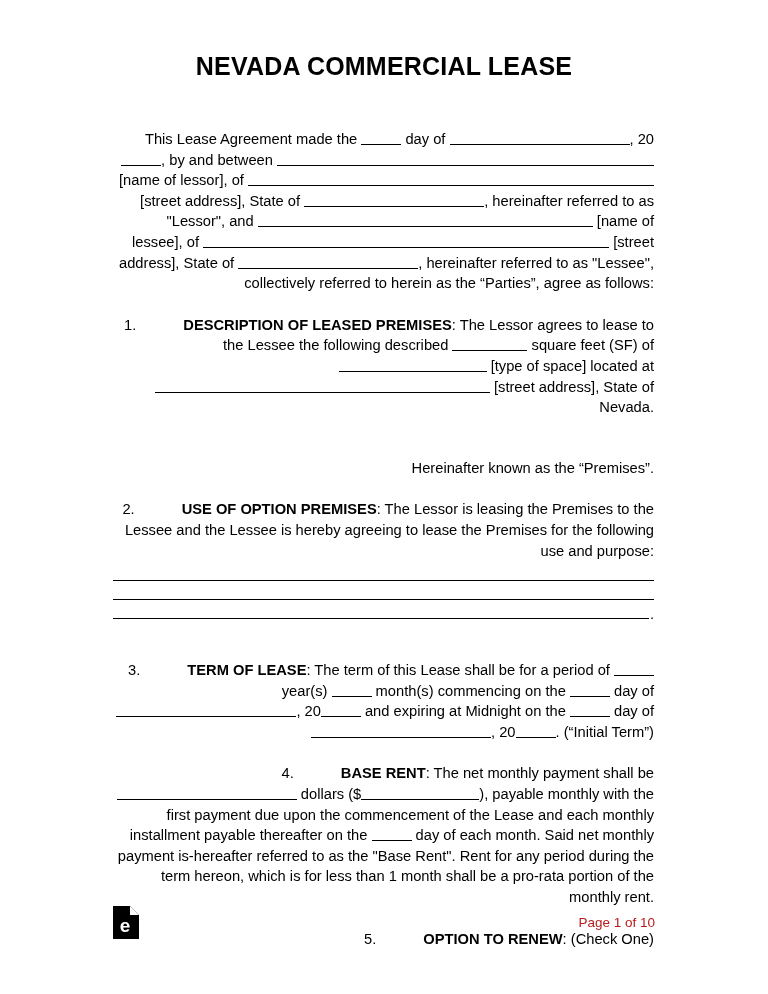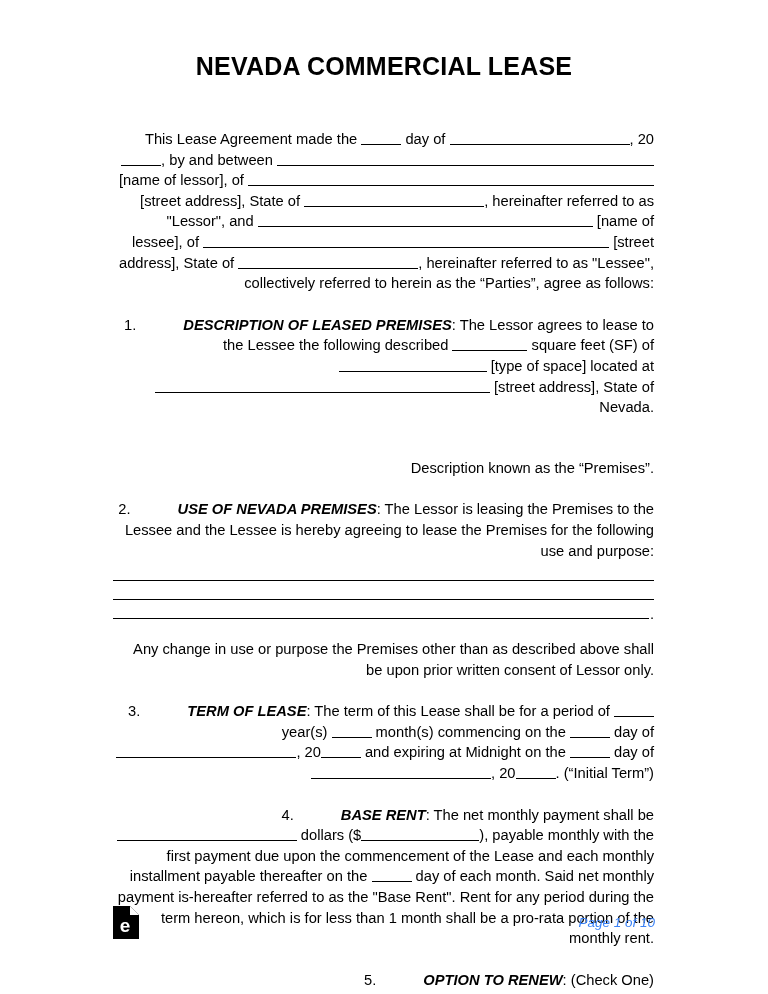--- a/index.html
+++ b/index.html
@@ -39,21 +39,21 @@
   .para {
     font-size: 14.7px;
     line-height: 20.6px;
     text-align: right;
     margin: 0;
     white-space: normal;
   }
   .gap-md { height: 20px; }
   .gap-lg { height: 21px; }
 
-  .bold { font-weight: bold; font-style: italic; }
+  .bold { font-weight: bold; }
 
   
   .blank {
     display: inline-block;
     border-bottom: 1.4px solid #000;
     vertical-align: baseline;
     height: 13px;
     margin-bottom: -1px;
   }
   .b-sm   { width: 40px; }
@@ -95,22 +95,21 @@
     width: 26px;
     height: 33px;
   }
   .footer-logo svg { display: block; }
 
   .footer-page {
     position: absolute;
     right: 113px;
     top: 915px;
     font-size: 13.5px;
-    color: #3b82f6;
-    font-style: italic;
+    color: #b91c1c;
   }
 </style>
 </head>
 <body>
 
 <div class="page">
 
   <div class="doc-title">NEVADA COMMERCIAL LEASE</div>
 
   <div class="body-area">
@@ -119,38 +118,37 @@
 
     <div class="gap-lg"></div>
 
     <p class="para"><span>1.</span><span class="sec-indent"></span><span class="bold">DESCRIPTION OF LEASED PREMISES</span><span>: The Lessor agrees to lease to the Lessee the following described </span><span class="blank b-md"></span><span> square feet (SF) of </span><span class="blank b-xl"></span><span> [type of space] located at </span><span class="blank b-5xl"></span><span> [street address], State of Nevada.</span></p>
 
     <div class="gap-md"></div>
 
 
     <div class="gap-md"></div>
 
-    <p class="para">Description known as the “Premises”.</p>
+    <p class="para">Hereinafter known as the “Premises”.</p>
 
     <div class="gap-lg"></div>
 
-    <p class="para"><span>2.</span><span class="sec-indent"></span><span class="bold">USE OF NEVADA PREMISES</span><span>: The Lessor is leasing the Premises to the Lessee and the Lessee is hereby agreeing to lease the Premises for the following use and purpose:</span></p>
+    <p class="para"><span>2.</span><span class="sec-indent"></span><span class="bold">USE OF OPTION PREMISES</span><span>: The Lessor is leasing the Premises to the Lessee and the Lessee is hereby agreeing to lease the Premises for the following use and purpose:</span></p>
 
     <div class="rule-block">
       <div class="rule-line" style="margin-top:19px;"></div>
       <div class="rule-line"></div>
       <div class="rule-row">
         <div class="rule-line" style="margin-top:18px;"></div>
         <span class="rule-period">.</span>
       </div>
     </div>
 
     <div class="gap-md"></div>
 
-    <p class="para">Any change in use or purpose the Premises other than as described above shall be upon prior written consent of Lessor only.</p>
 
     <div class="gap-lg"></div>
 
     <p class="para"><span>3.</span><span class="sec-indent"></span><span class="bold">TERM OF LEASE</span><span>: The term of this Lease shall be for a period of </span><span class="blank b-sm"></span><span> year(s) </span><span class="blank b-sm"></span><span> month(s) commencing on the </span><span class="blank b-sm"></span><span> day of </span><span class="blank b-2xl"></span><span>, 20</span><span class="blank b-sm"></span><span> and expiring at Midnight on the </span><span class="blank b-sm"></span><span> day of </span><span class="blank b-2xl"></span><span>, 20</span><span class="blank b-sm"></span><span>. (“Initial Term”)</span></p>
 
     <div class="gap-lg"></div>
 
     <p class="para"><span>4.</span><span class="sec-indent"></span><span class="bold">BASE RENT</span><span>: The net monthly payment shall be </span><span class="blank b-2xl"></span><span> dollars ($</span><span class="blank b-lg"></span><span>), payable monthly with the first payment due upon the commencement of the Lease and each monthly installment payable thereafter on the </span><span class="blank b-sm"></span><span> day of each month. Said net monthly payment is-hereafter referred to as the "Base Rent". Rent for any period during the term hereon, which is for less than 1 month shall be a pro-rata portion of the monthly rent.</span></p>
 
     <div class="gap-lg"></div>

